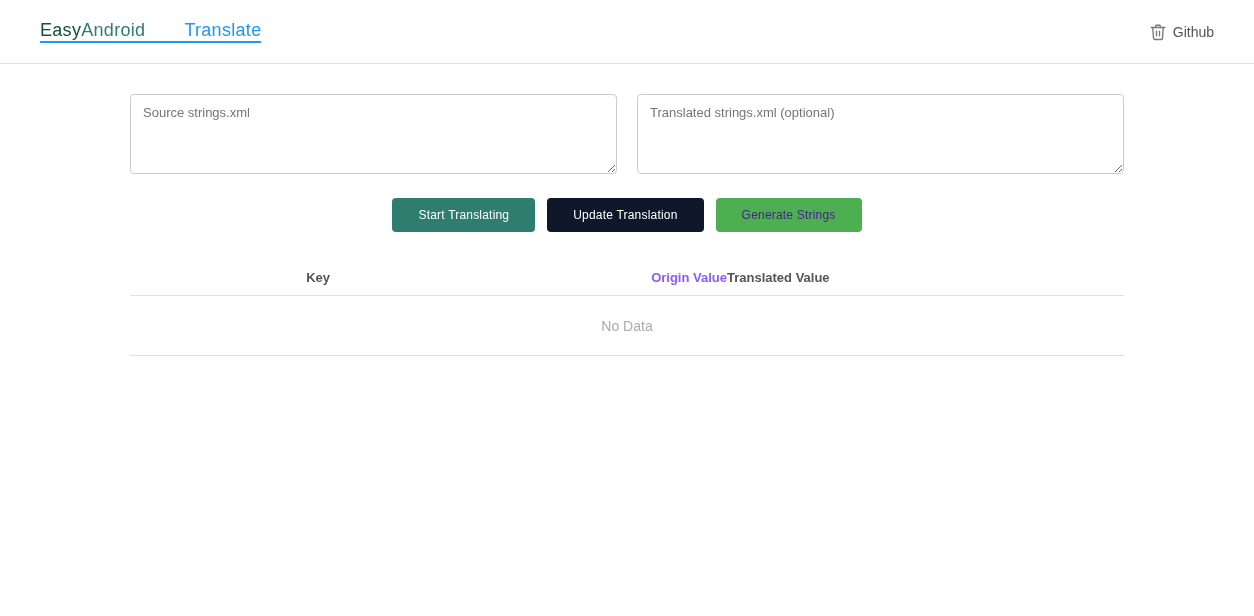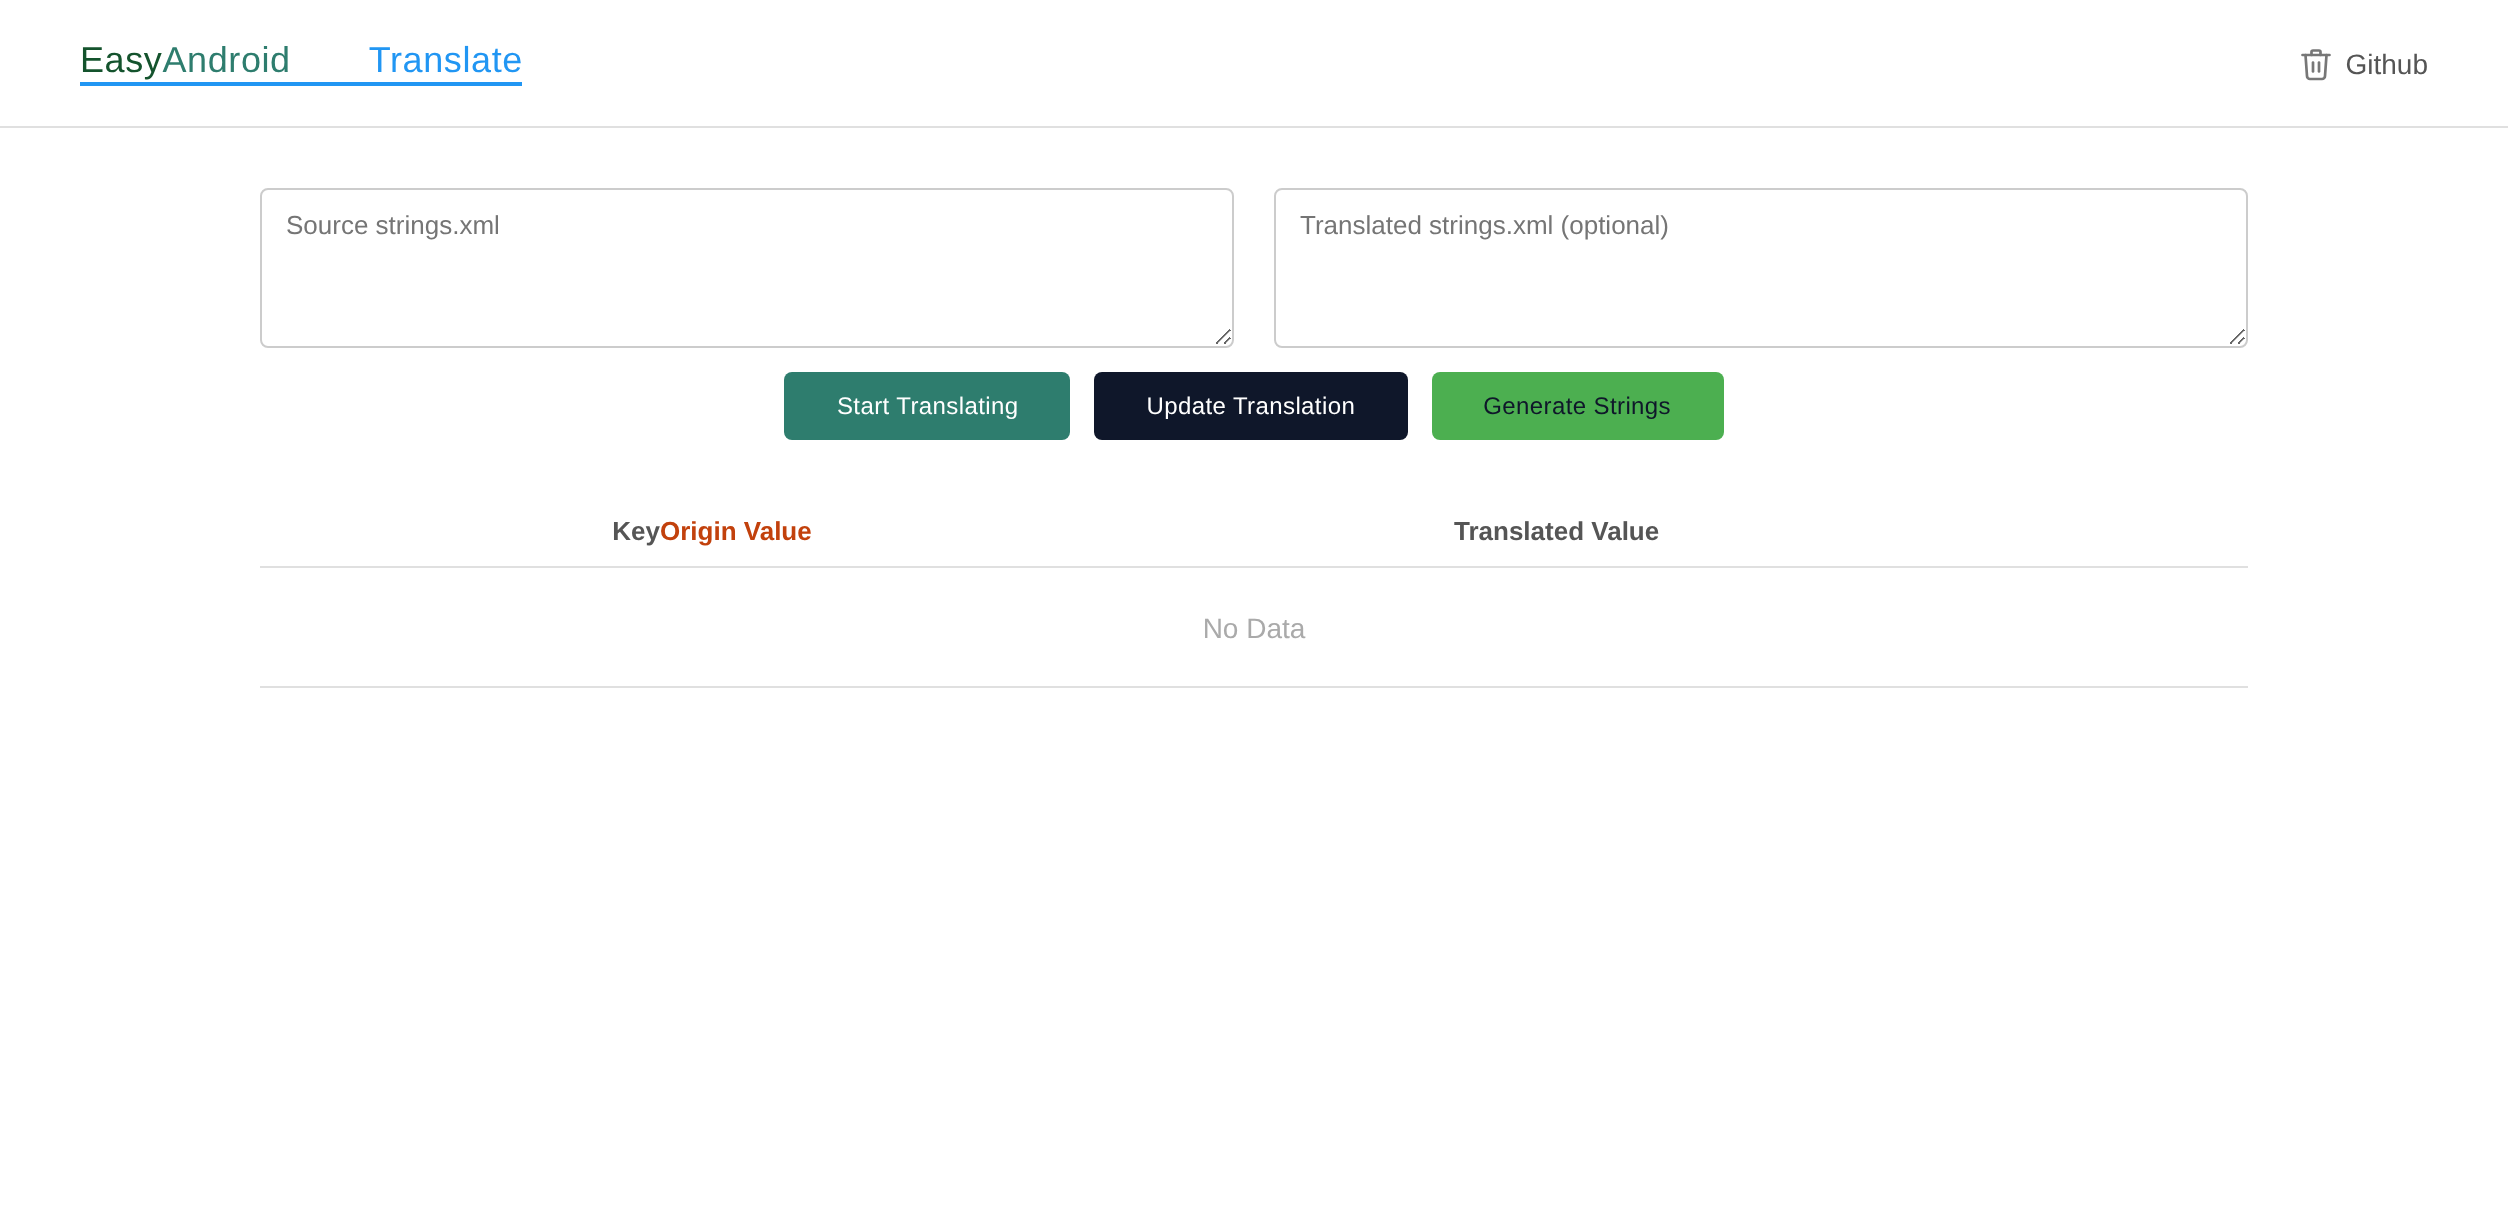--- a/index.html
+++ b/index.html
@@ -76,21 +76,21 @@
 
     
     .main-content {
       padding: 30px 130px 0 130px;
     }
 
     
     .textarea-row {
       display: flex;
       gap: 20px;
-      margin-bottom: 12px;
+      margin-bottom: 24px;
     }
 
     .textarea-box {
       flex: 1;
       border: 1px solid #ccc;
       border-radius: 4px;
       padding: 10px 12px;
       font-size: 13px;
       color: #999;
       resize: both;
@@ -122,21 +122,21 @@
       color: #fff;
     }
 
     .btn-update {
       background-color: #0f172a;
       color: #fff;
     }
 
     .btn-generate {
       background-color: #4caf50;
-      color: #0f172a;
+      color: #4c1d95;
       text-align: center;
     }
 
     
     .table-header {
       display: flex;
       align-items: center;
       padding: 10px 0;
       border-bottom: 1px solid #e0e0e0;
     }
@@ -146,22 +146,22 @@
       font-size: 13px;
       font-weight: 600;
       color: #555;
       text-align: right;
     }
 
     .col-origin {
       flex: 1;
       font-size: 13px;
       font-weight: 600;
-      color: #c2410c;
-      text-align: left;
+      color: #8b5cf6;
+      text-align: right;
     }
 
     .col-translated {
       flex: 1;
       font-size: 13px;
       font-weight: 600;
       color: #555;
     }
 
     .table-body {

